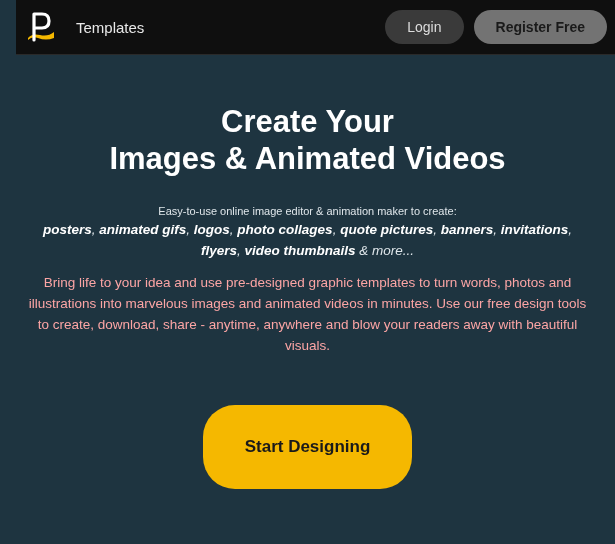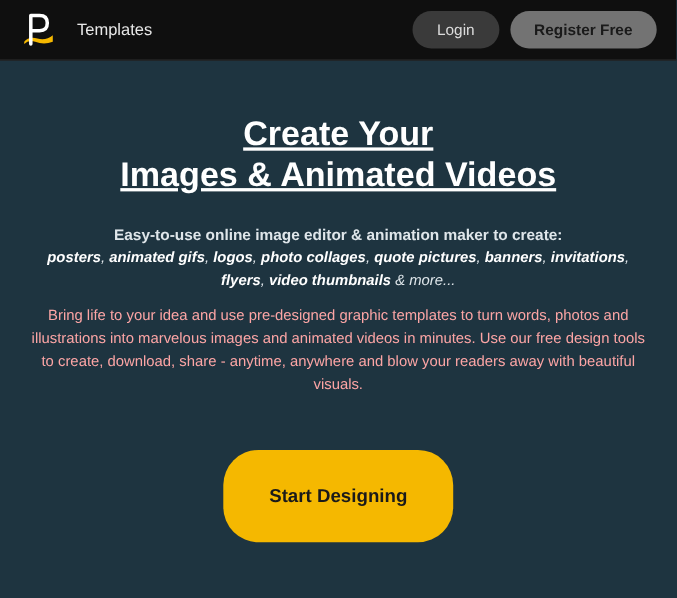--- a/index.html
+++ b/index.html
@@ -12,22 +12,23 @@
       background: #1e3440;
       width: 615px;
       height: 544px;
       overflow: hidden;
     }
     .header {
       background: #0f0f0f;
       height: 55px;
       display: flex;
       align-items: center;
-      padding: 0 18px;
+      padding: 0 8px;
       border-bottom: 1px solid #2a2a2a;
+      margin-left: 16px;
     }
     .logo {
       display: flex;
       align-items: center;
       margin-right: 20px;
     }
     .logo-icon {
       width: 32px;
       height: 32px;
       position: relative;
@@ -64,26 +65,25 @@
     .hero {
       padding: 48px 22px 0;
       text-align: center;
     }
     .hero-title {
       color: #ffffff;
       font-size: 31px;
       font-weight: 700;
       line-height: 1.2;
       margin-bottom: 28px;
-      text-decoration: underline;
     }
     .hero-sub-intro {
       color: #dfe6ea;
-      font-size: 14px;
-      font-weight: 700;
+      font-size: 11px;
+      font-weight: 400;
       margin-bottom: 3px;
     }
     .hero-keywords {
       color: #ffffff;
       font-size: 13.5px;
       line-height: 1.55;
       margin-bottom: 11px;
       font-style: italic;
     }
     .hero-keywords strong {

